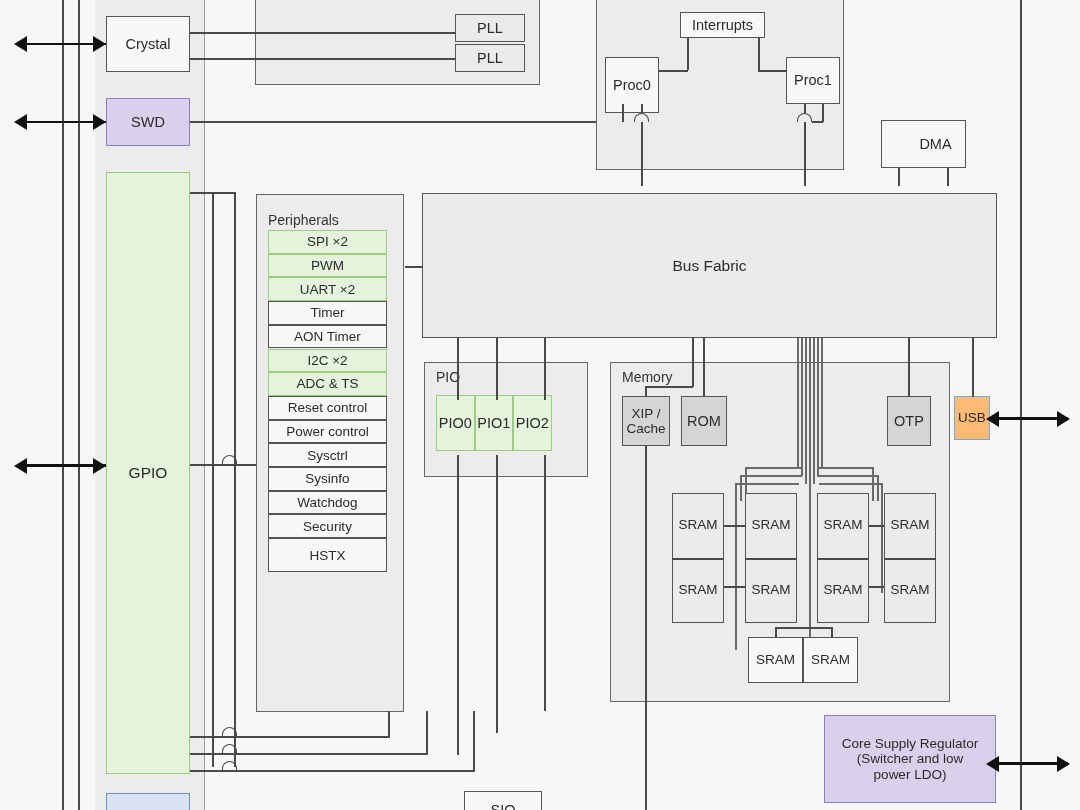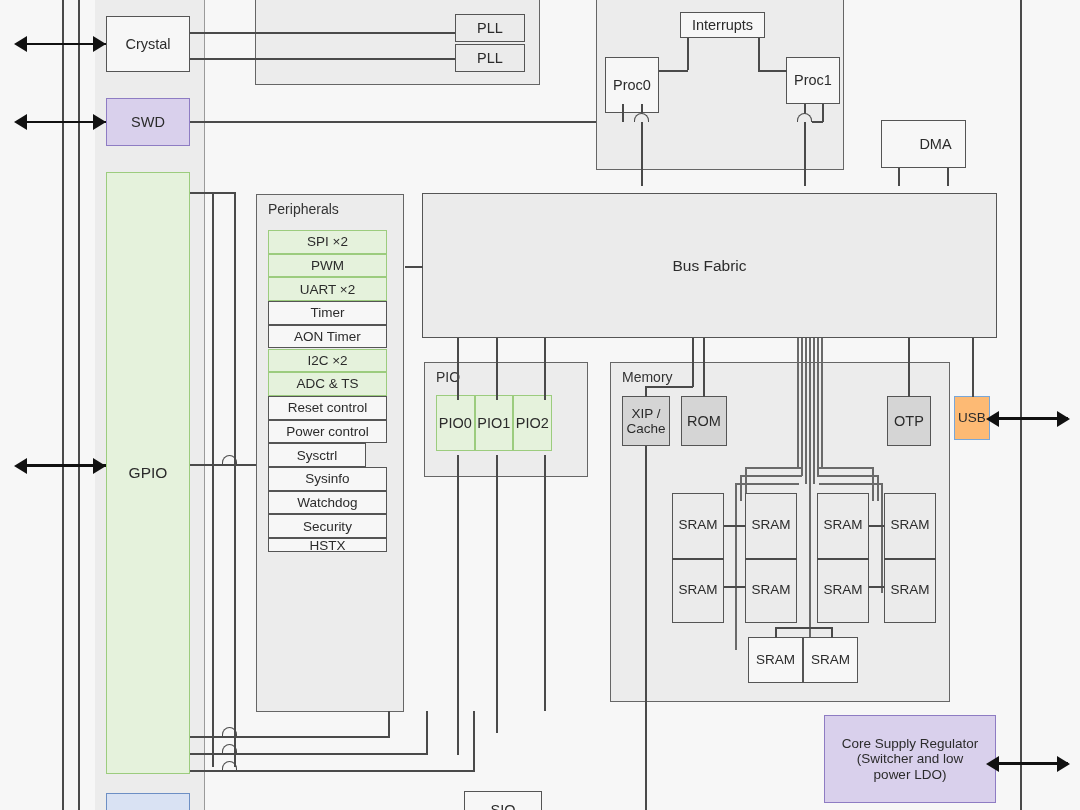--- a/index.html
+++ b/index.html
@@ -124,21 +124,21 @@
   <div class="w wv" style="left:898px;top:168px;height:18px;"></div>
   <div class="w wv" style="left:947px;top:168px;height:18px;"></div>
 
   <div class="box lgrey t15" style="left:422px;top:193px;width:575px;height:145px;">
        <span>Bus Fabric</span>
     </div>
 
   <div class="w wh" style="left:405px;top:266px;width:18px;"></div>
 
   <div class="panel" style="left:256px;top:194px;width:148px;height:518px;"></div>
-  <div class="ttl" style="left:268px;top:201px;">Peripherals</div>
+  <div class="ttl" style="left:268px;top:212px;">Peripherals</div>
   <div id="periph-list">
       <div class="box t13 green" style="left: 268px; top: 230px; width: 119px; height: 23.7px;">
         <span>SPI ×2</span>
       </div>
       <div class="box t13 green" style="left: 268px; top: 253.7px; width: 119px; height: 23.7px;">
         <span>PWM</span>
       </div>
       <div class="box t13 green" style="left: 268px; top: 277.4px; width: 119px; height: 23.7px;">
         <span>UART ×2</span>
       </div>
@@ -153,33 +153,33 @@
       </div>
       <div class="box t13 green" style="left: 268px; top: 372.2px; width: 119px; height: 23.7px;">
         <span>ADC &amp; TS</span>
       </div>
       <div class="box t13" style="left: 268px; top: 395.9px; width: 119px; height: 23.7px; align-items: center;">
         <span>Reset control</span>
       </div>
       <div class="box t13" style="left: 268px; top: 419.6px; width: 119px; height: 23.7px;">
         <span>Power control</span>
       </div>
-      <div class="box t13" style="left: 268px; top: 443.3px; width: 98px; height: 23.7px;">
+      <div class="box t13" style="left: 268px; top: 443.3px; width: 119px; height: 23.7px;">
         <span>Sysctrl</span>
       </div>
       <div class="box t13" style="left: 268px; top: 467px; width: 119px; height: 23.7px;">
         <span>Sysinfo</span>
       </div>
       <div class="box t13" style="left: 268px; top: 490.7px; width: 119px; height: 23.7px;">
         <span>Watchdog</span>
       </div>
       <div class="box t13" style="left: 268px; top: 514.4px; width: 119px; height: 23.7px;">
         <span>Security</span>
       </div>
-      <div class="box t13" style="left: 268px; top: 538.1px; width: 119px; height: 14px;">
+      <div class="box t13" style="left: 268px; top: 538.1px; width: 119px; height: 34px;">
         <span>HSTX</span>
       </div>
     </div>
 
   <div class="panel" style="left:424px;top:362px;width:164px;height:115px;"></div>
   <div class="ttl" style="left:436px;top:369px;">PIO</div>
   <div id="pio-list">
       <div class="box green t14" style="left: 436px; top: 395px; width: 38.5px; height: 56px;">
         <span>PIO0</span>
       </div>

